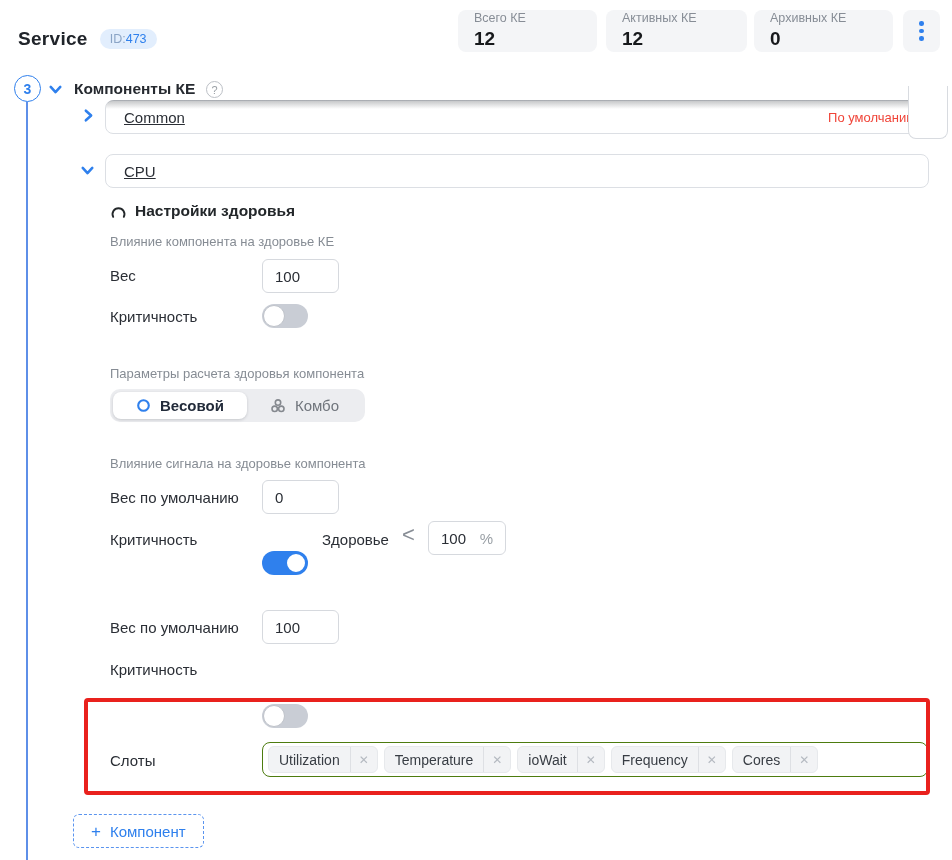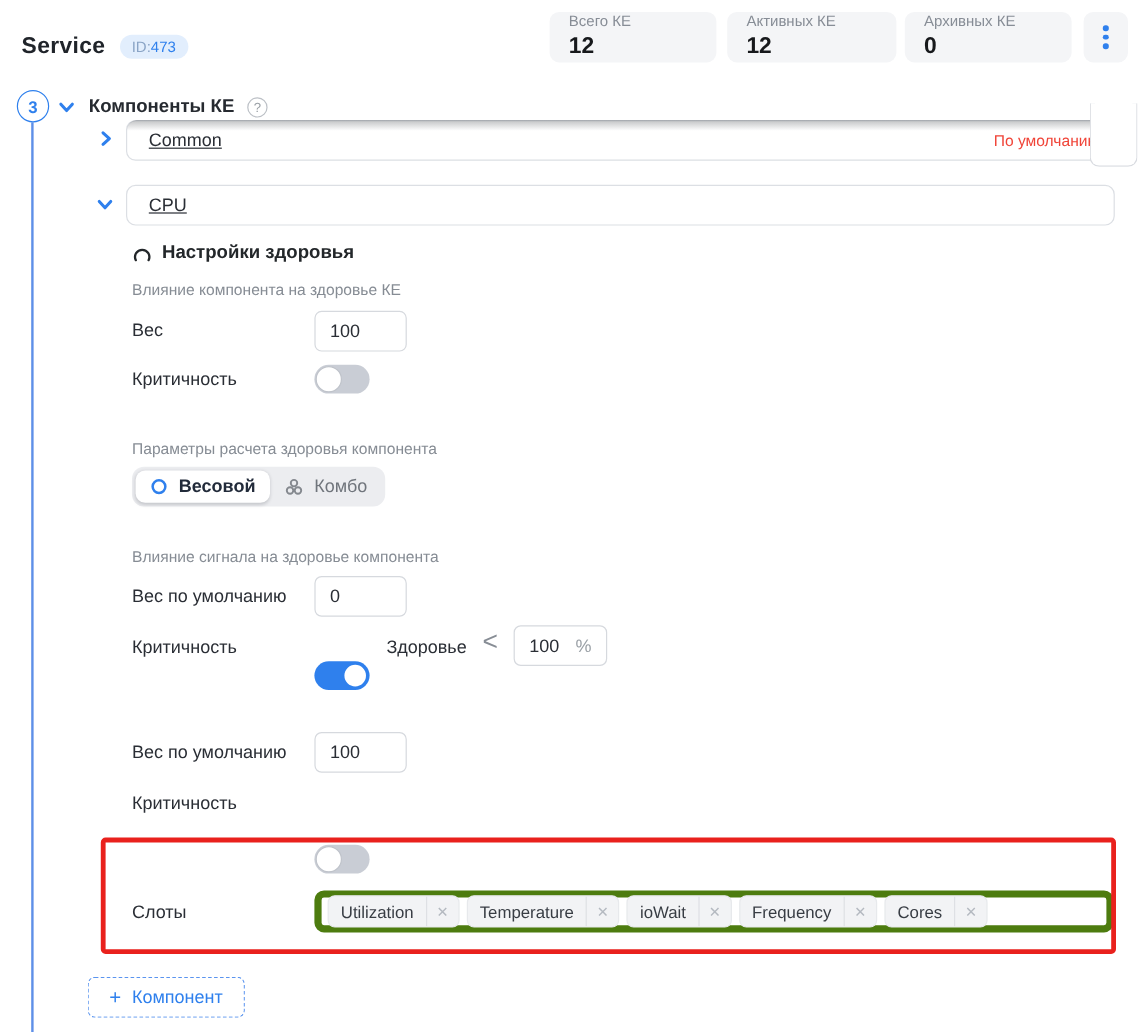--- a/index.html
+++ b/index.html
@@ -59,30 +59,30 @@
   
   .toggle { width:46px; height:24px; border-radius:12px; position:relative; cursor:pointer; }
   .toggle.off { background:var(--toggle-off,#c9cdd5); }
   .toggle.on  { background:var(--accent,#2f80ed); }
   .knob { position:absolute; top:1px; width:22px; height:22px; border-radius:50%; background:#fff; }
   .toggle.off .knob { left:1px; border:1px solid #bfc3ca; }
   .toggle.on  .knob { right:1px; border:2px solid var(--accent,#2f80ed); }
 
   
   .segmented { display:inline-flex; background:var(--segment-bg,#ecedf0); border-radius:10px; padding:3px; }
-  .segment { display:flex; align-items:center; gap:9px; padding:5px 12px; border-radius:8px; font-size:15px;
+  .segment { display:flex; align-items:center; gap:9px; padding:5px 23px; border-radius:8px; font-size:15px;
              color:#70757c; cursor:pointer; white-space:nowrap; }
   .segment.selected { background:#fff; box-shadow:0 1px 3px rgba(20,30,40,.18); color:#222b3a; font-weight:700; }
 
   
   .red-annotation { left:84px; top:698px; width:846px; height:97px; border:4px solid var(--red-annotation,#e9211d);
                     border-radius:4px; z-index:5; pointer-events:none; }
 
   
-  .slots-field { left:262px; top:742px; width:666px; height:35px; border:6px solid #4d7c0f; border-radius:8px;
+  .slots-field { left:262px; top:742px; width:666px; height:35px; border:1px solid #4d7c0f; border-radius:8px;
                  background:#fff; display:flex; align-items:center; padding:0 5px; gap:6px; cursor:text; }
   .tag { display:flex; align-items:stretch; height:27px; background:#f2f3f5; border:1px solid #e7e9ec; border-radius:6px; overflow:hidden; }
   .tag-label { display:flex; align-items:center; padding:0 10px; font-size:14px; color:#383d44; }
   .tag-x { display:flex; align-items:center; justify-content:center; width:27px; border-left:1px solid #dee0e4;
            color:#b4b9c0; font-size:12px; cursor:pointer; }
 
   
   .add-btn { left:73px; top:814px; height:34px; padding:0 17px; border:1.5px dashed #5a94ef; border-radius:6px;
              background:#fff; color:var(--accent,#2f80ed); font-size:15px; display:flex; align-items:center; gap:9px;
              cursor:pointer; font-family:inherit; }

